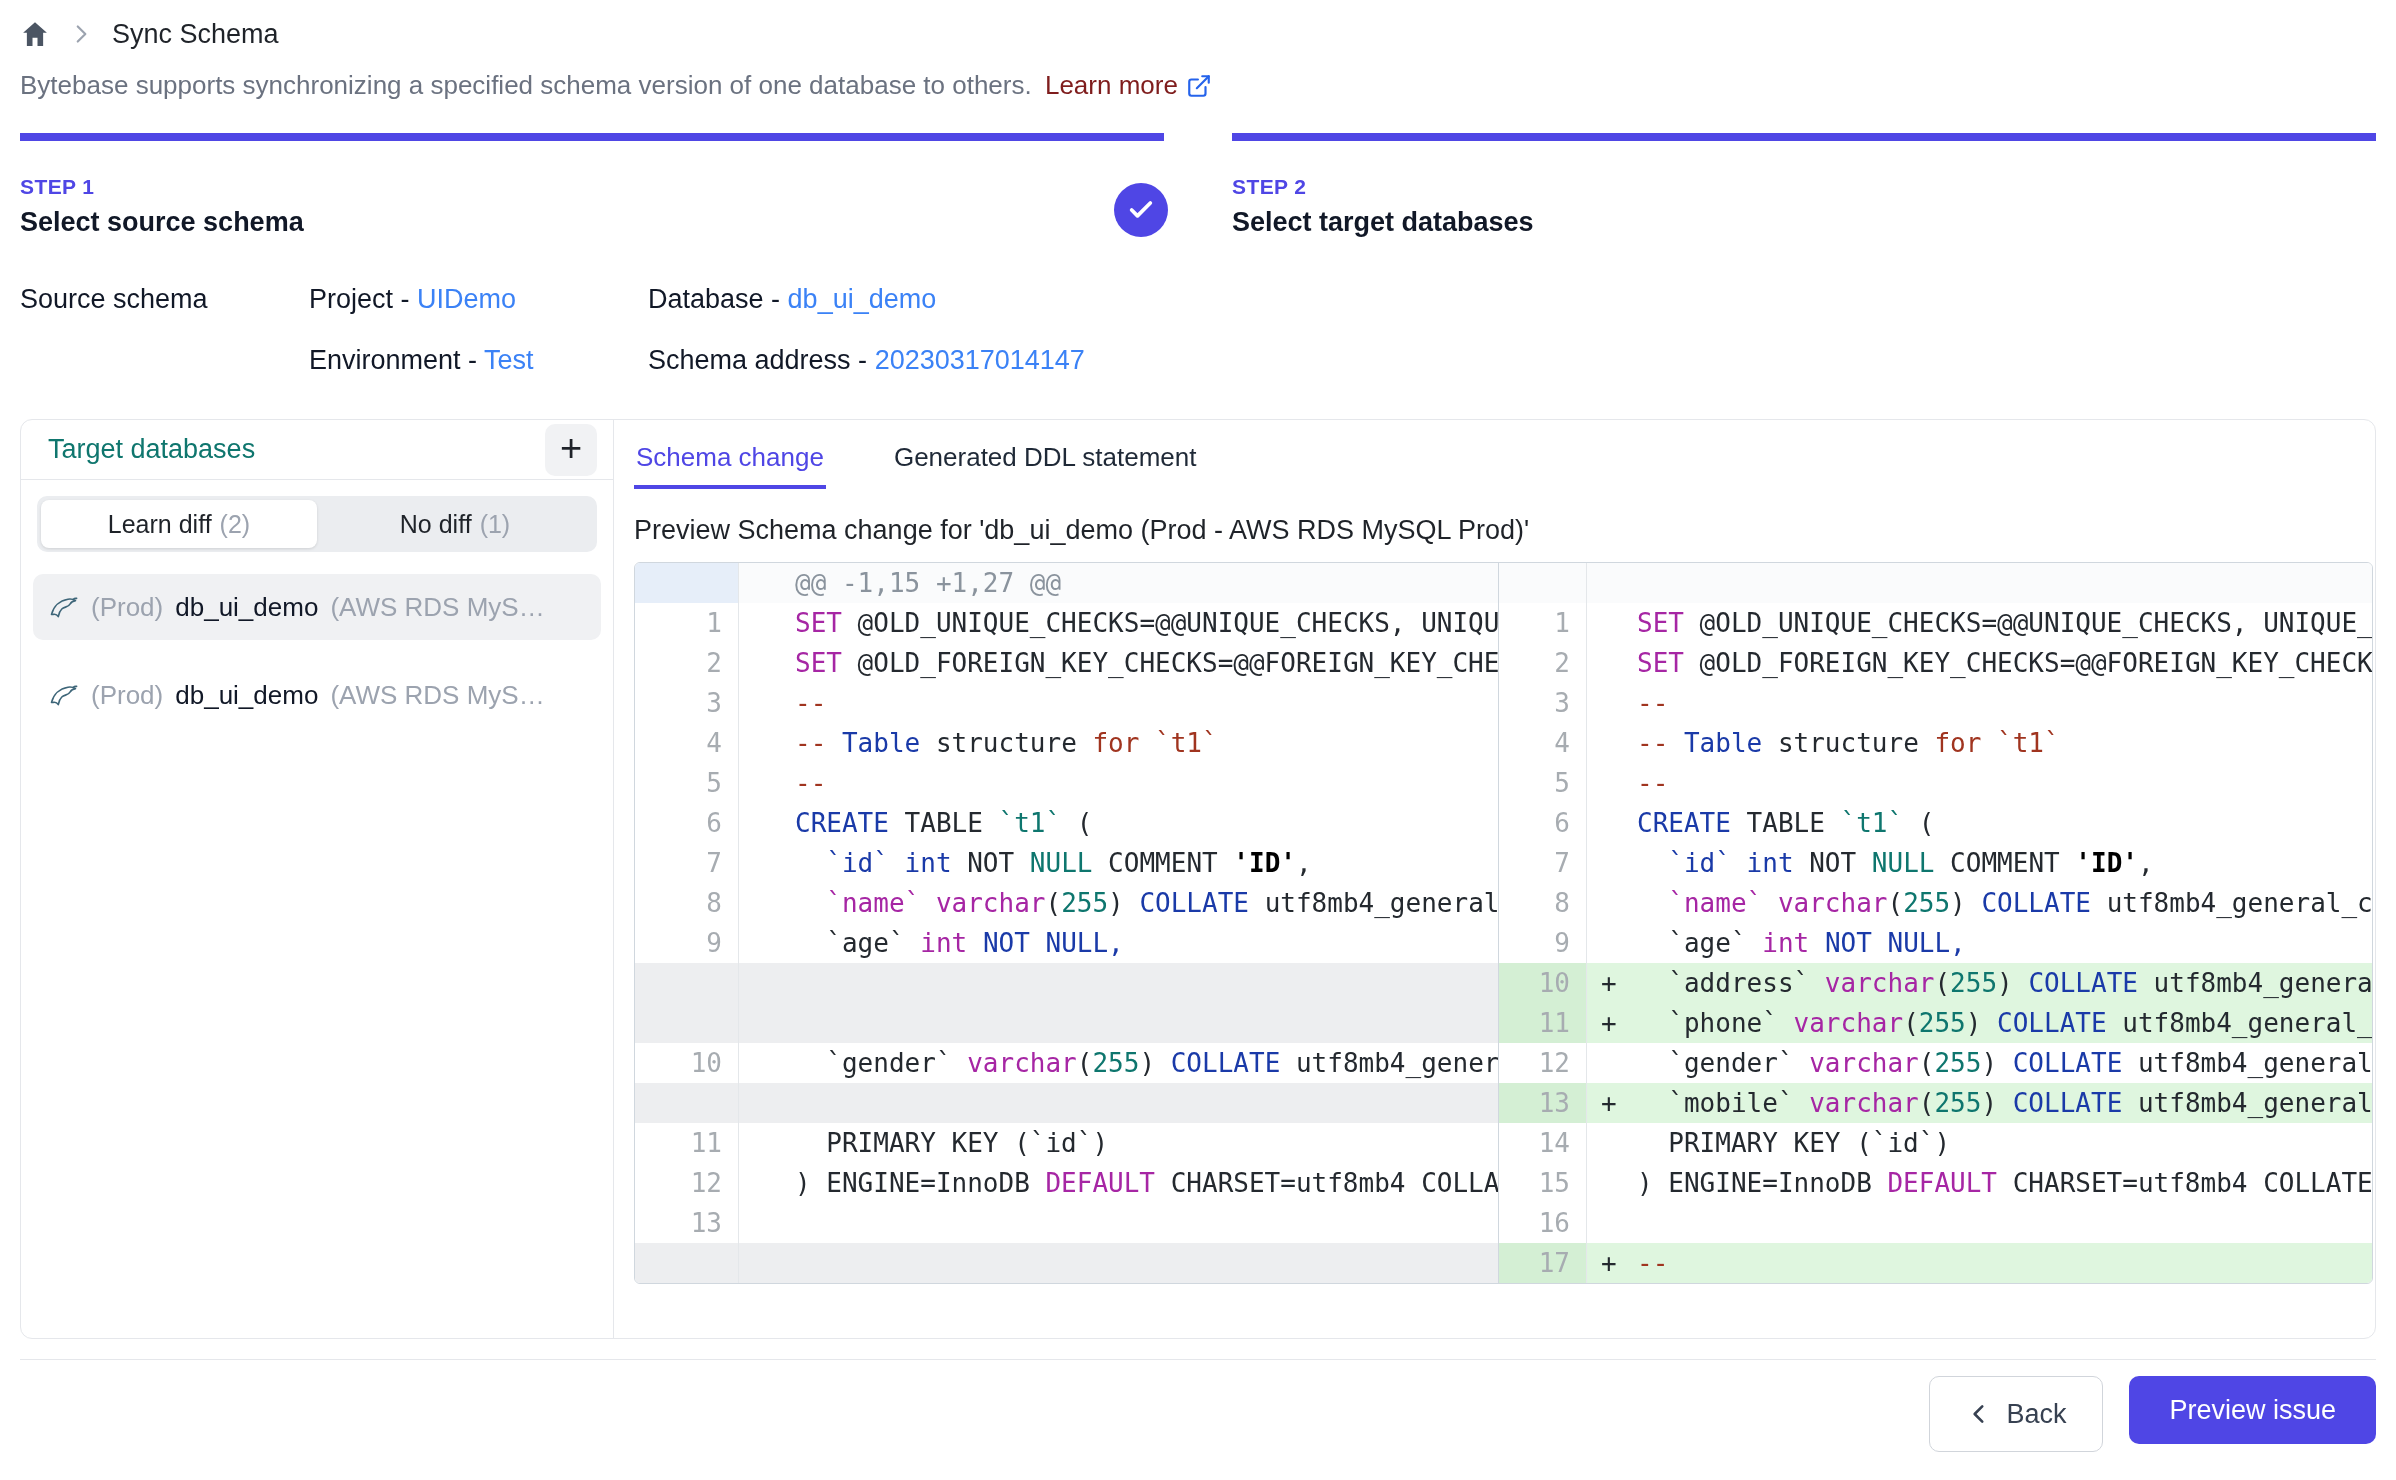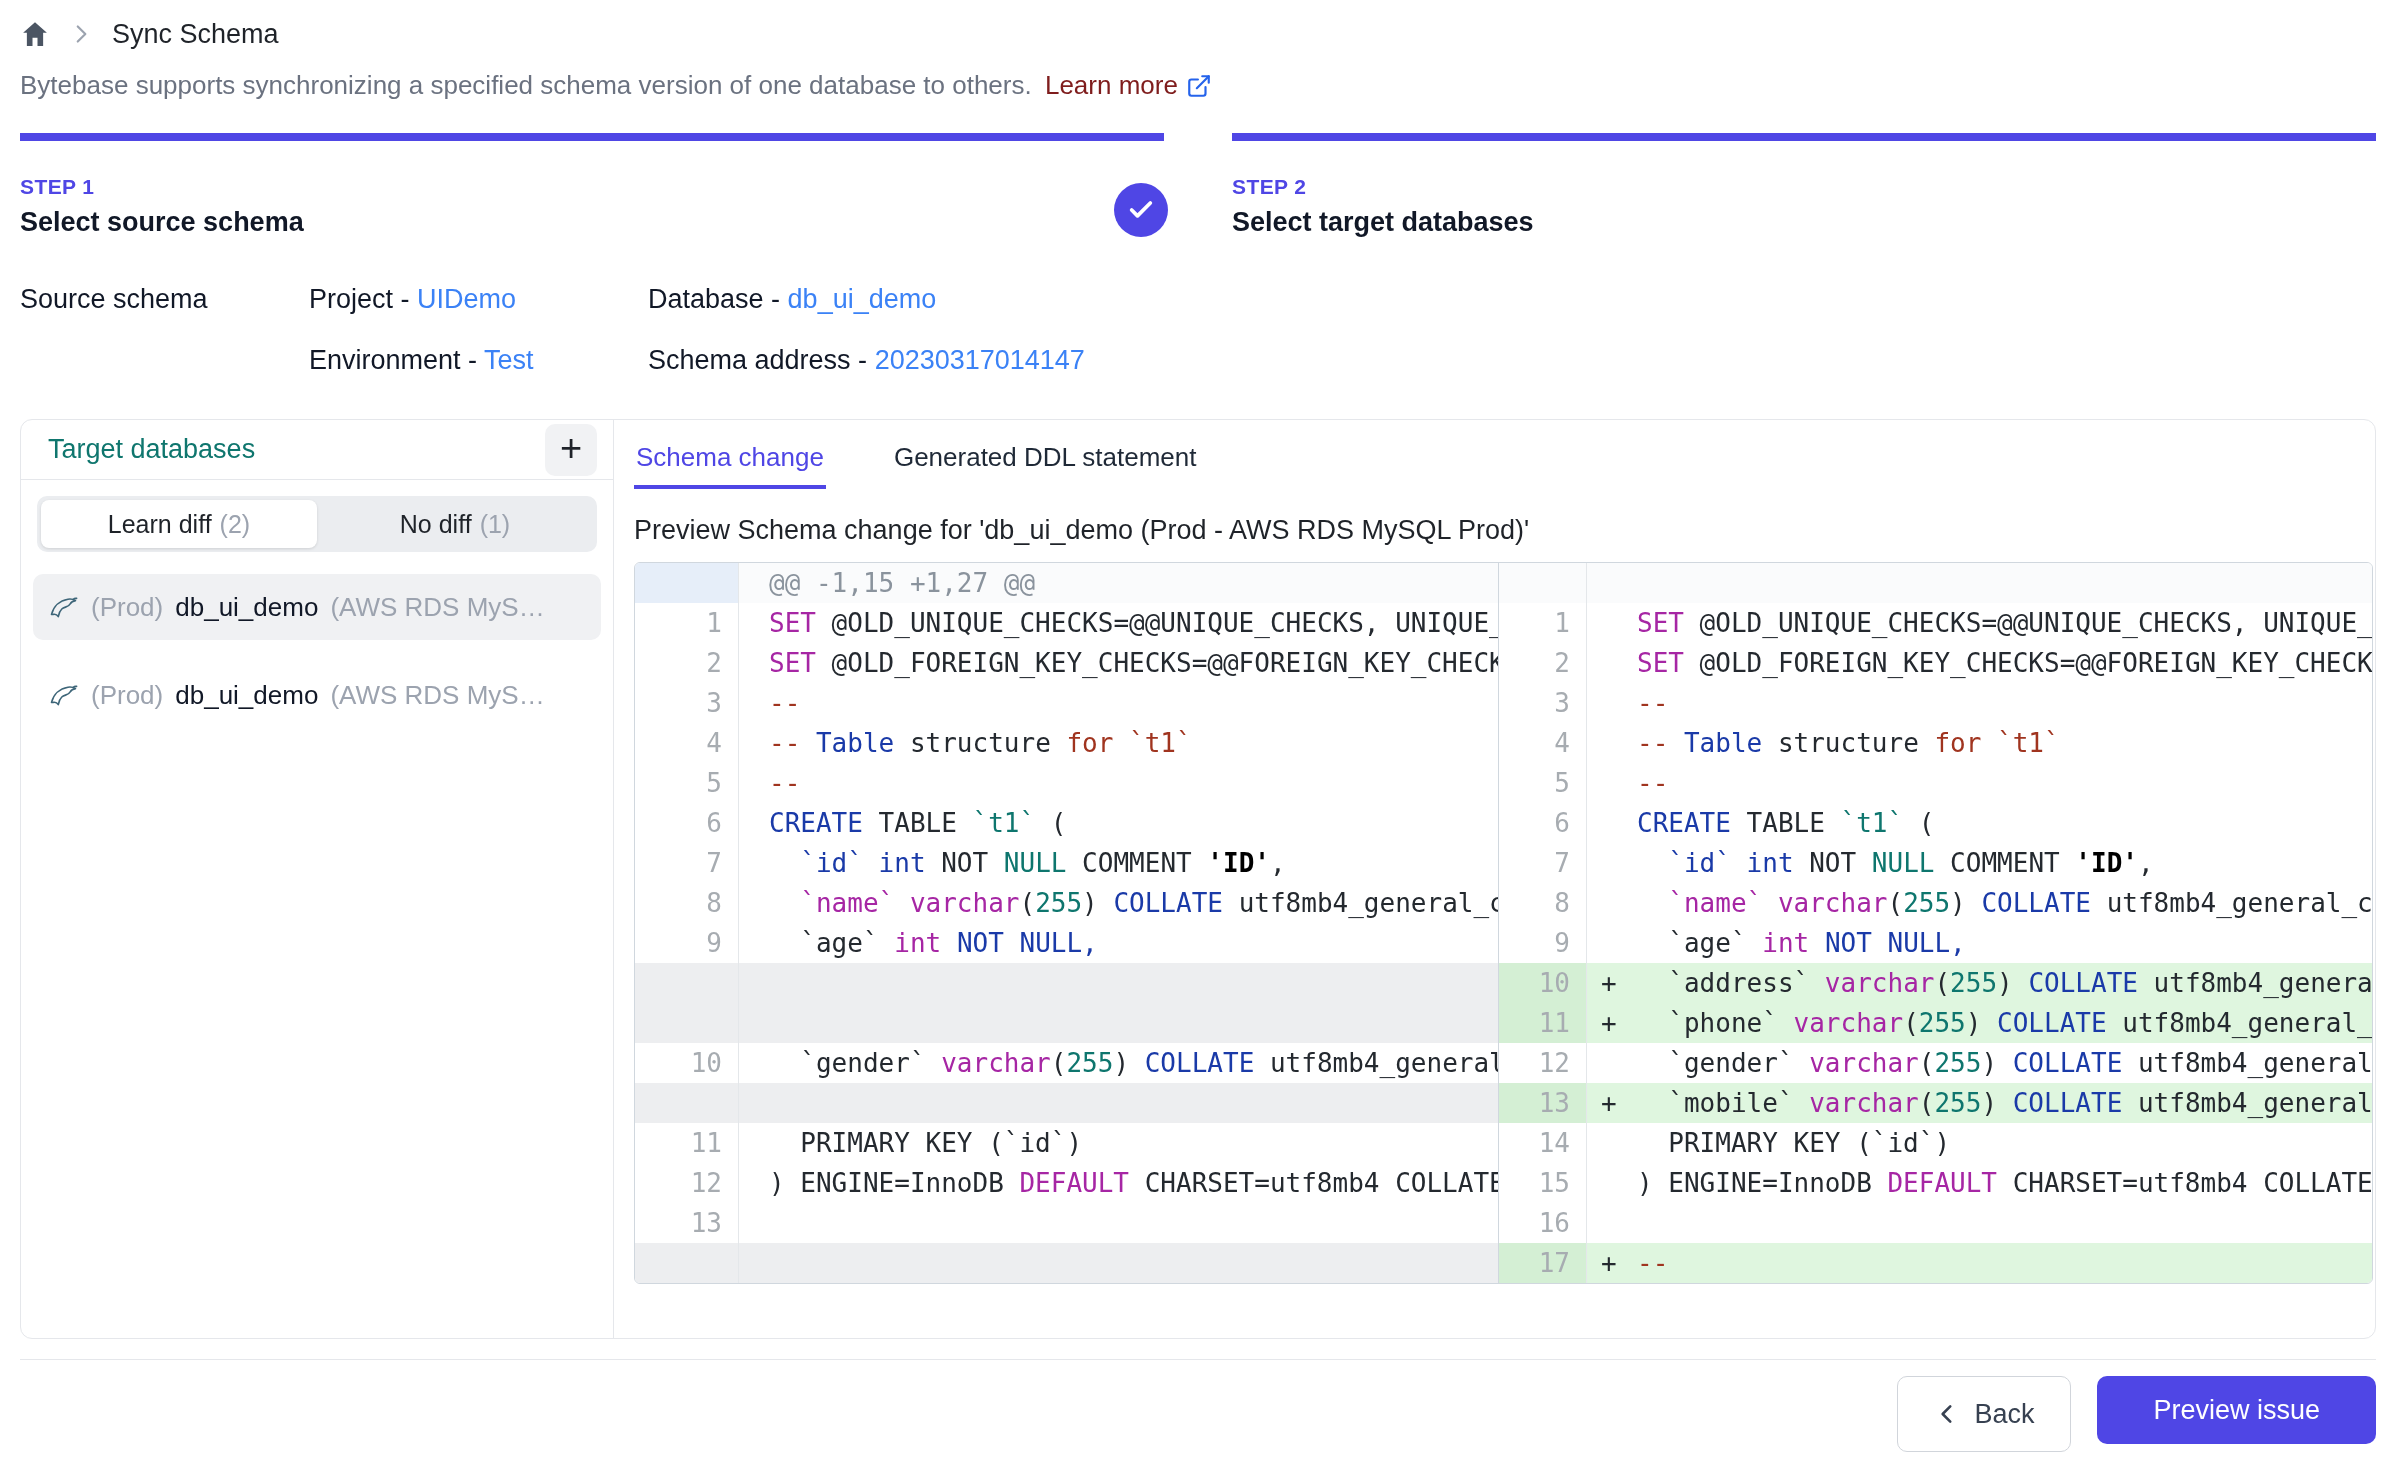--- a/index.html
+++ b/index.html
@@ -56,37 +56,37 @@
   .diff { margin-top:16px; border:1px solid #d0d7de; border-radius:6px; overflow:hidden; width:1739px; background:#fff; }
   .diff-row { display:flex; height:40px; }
   .pane { display:flex; min-width:0; }
   .pane.lp { width:864px; flex:none; border-right:1px solid #d0d7de; }
   .pane.rp { flex:1; min-width:0; }
   .gut, .codecell { font-family:"DejaVu Sans Mono","Liberation Mono",monospace; font-size:26px; line-height:40px; }
   .gut { flex:none; text-align:right; color:#a7acb1; border-right:1px solid #e4e7ea; }
   .lp .gut { width:104px; padding-right:16px; }
   .rp .gut { width:88px; padding-right:16px; }
   .codecell { flex:1; min-width:0; overflow:hidden; white-space:pre; color:#24292f; }
-  .lp .codecell { padding-left:30px; }
+  .lp .codecell { padding-left:56px; }
   .rp .codecell { padding-left:14px; }
   .prefix { display:inline-block; width:36px; }
   .gut.hunk-g { background:#e6eef9; }
   .codecell.hunk-c { background:#fafbfc; color:#8a939d; }
   .gut.gap, .codecell.gap { background:#edeef0; }
   .gut.add-g { background:#d4efd4; }
   .codecell.add-c { background:#dff6df; }
   .gut.pad, .codecell.pad { background:#fafbfc; }
   .tk-d { color:#24292f; } .tk-k { color:#a626a4; } .tk-b { color:#1a3aa8; }
   .tk-t { color:#0e766e; } .tk-g { color:#000000;font-weight:bold; } .tk-r { color:#a0341f; }
 
   
   .footer-sep { margin-top:20px; border-top:1px solid #e5e7eb; }
   .footer { display:flex; justify-content:flex-end; gap:26px; padding-top:16px; }
   .btn-back { height:76px; padding:0 36px; background:#fff; border:1px solid #d1d5db; border-radius:10px; font-size:27px; font-weight:500; color:#374151; display:flex; align-items:center; gap:14px; cursor:pointer; font-family:inherit; }
-  .btn-primary { height:68px; padding:0 56px; background:#4f46e5; border:none; border-radius:10px; font-size:27px; font-weight:500; color:#fff; cursor:pointer; font-family:inherit; }
+  .btn-primary { height:68px; padding:0 40px; background:#4f46e5; border:none; border-radius:10px; font-size:27px; font-weight:500; color:#fff; cursor:pointer; font-family:inherit; }
 </style>
 </head>
 <body>
 
 <div class="page">
 
   <div class="breadcrumb">
     <span style="display:flex;">
       <svg width="30" height="30" viewBox="0 0 24 24">
           <path d="M12 2.5 L2.5 11 H5.5 V21.5 H10 V15 H14 V21.5 H18.5 V11 H21.5 Z" fill="#4b5563"></path>

